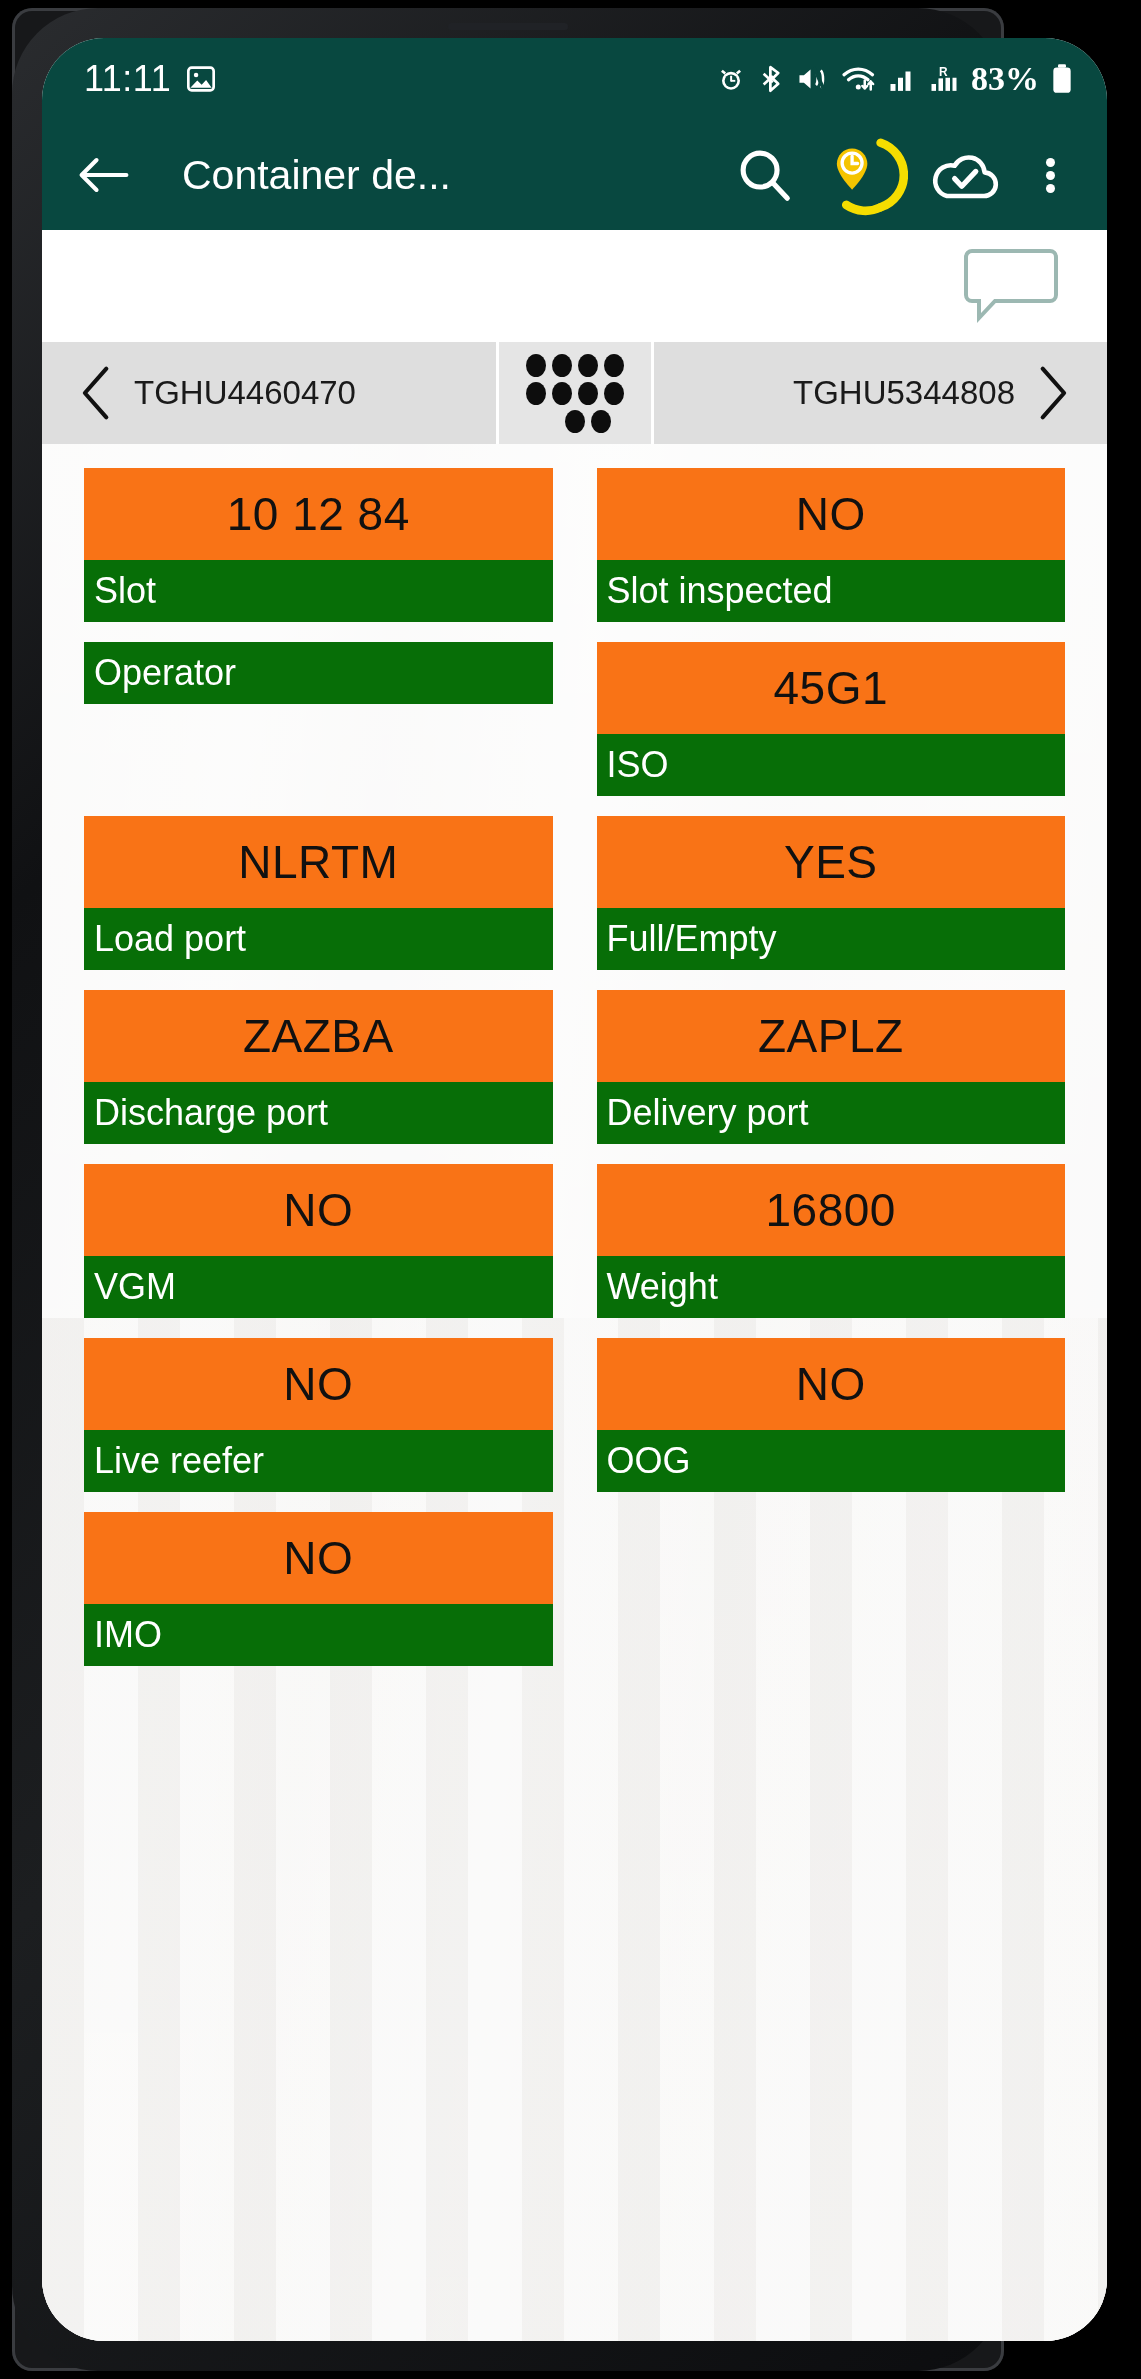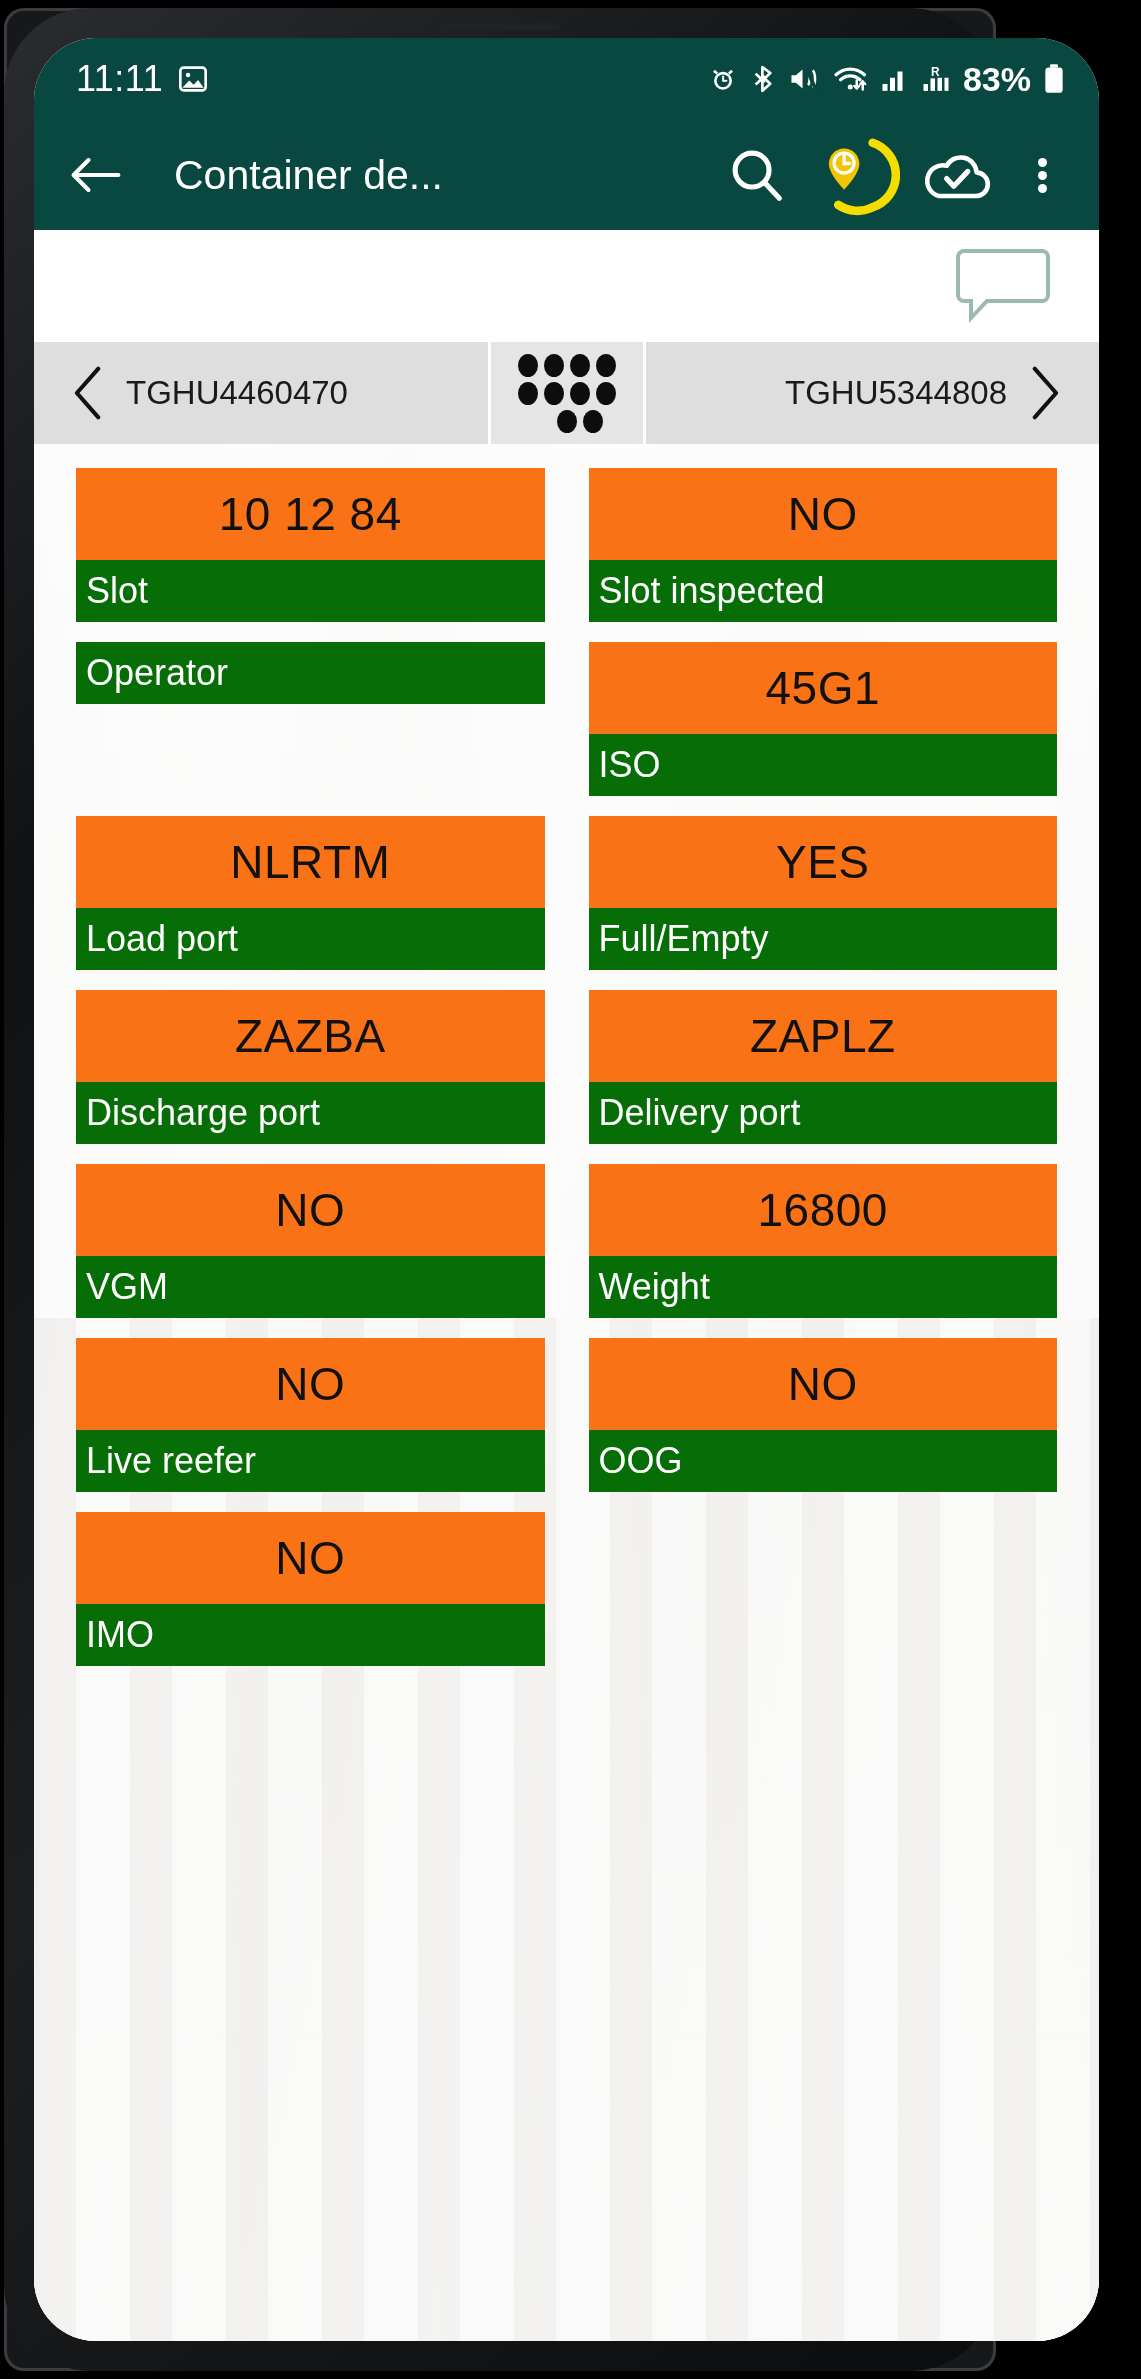--- a/index.html
+++ b/index.html
@@ -8,21 +8,21 @@
     width: 1141px;
     height: 2379px;
     background: #000000;
     font-family: "Liberation Sans", sans-serif;
     overflow: hidden;
   }
 
   
   #phone-frame {
     position: absolute;
-    left: 4px;
+    left: 12px;
     top: 8px;
     width: 992px;
     height: 2363px;
     border-radius: 20px;
     background: #17181a;
     box-shadow: inset 0 0 0 3px #3a3c40;
   }
   #phone-bezel-outer {
     position: absolute;
     left: 0; top: 0; right: 0; bottom: 0;
@@ -61,21 +61,21 @@
     color: #ffffff;
   }
   #status-left { display: flex; align-items: center; gap: 14px; }
   #status-time { font-size: 36px; font-weight: 500; letter-spacing: .5px; }
   #status-right {
     margin-left: auto;
     display: flex;
     align-items: center;
     gap: 12px;
   }
-  #battery-pct { font-size: 34px; font-weight: 600; letter-spacing: 0; }
+  #battery-pct { font-size: 34px; font-weight: 600; letter-spacing: 0; font-family: Liberation Serif, serif; }
   .sicon { display: block; }
 
   
   #app-bar {
     height: 110px;
     background: #084840;
     display: flex;
     align-items: center;
     padding: 0 26px 0 34px;
     gap: 8px;

